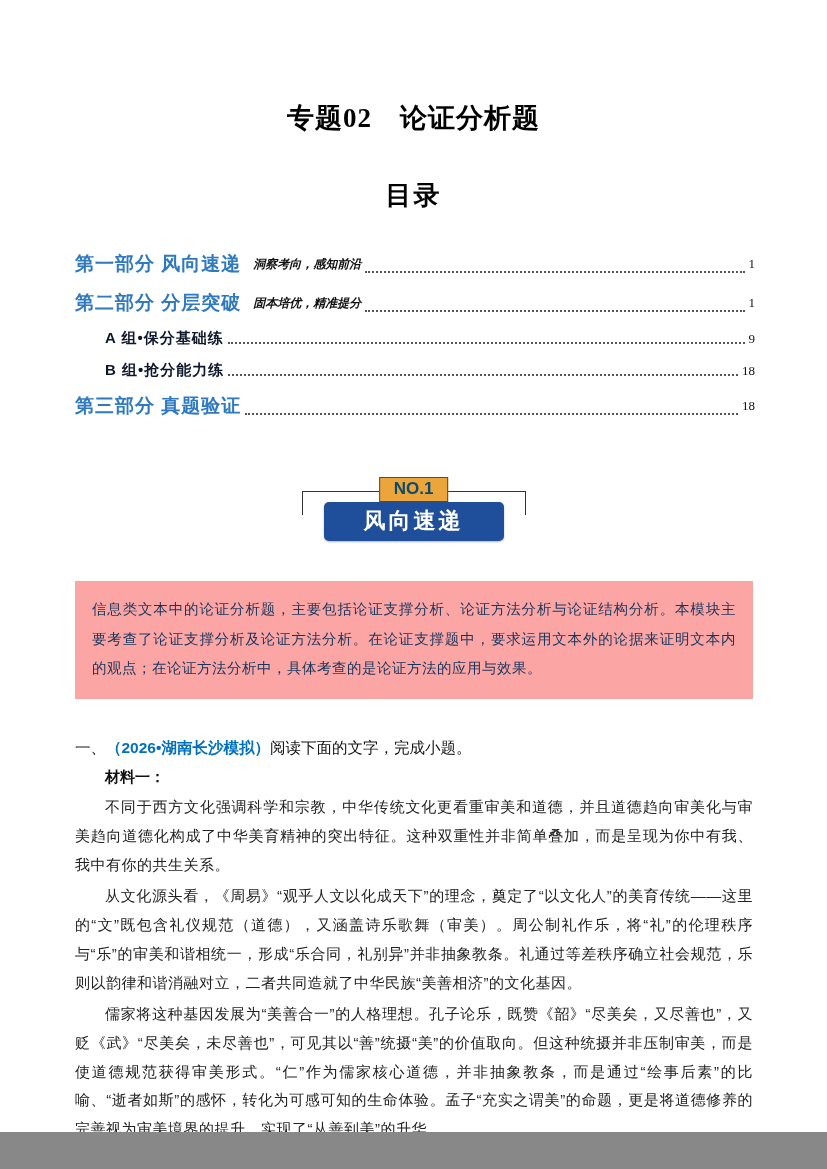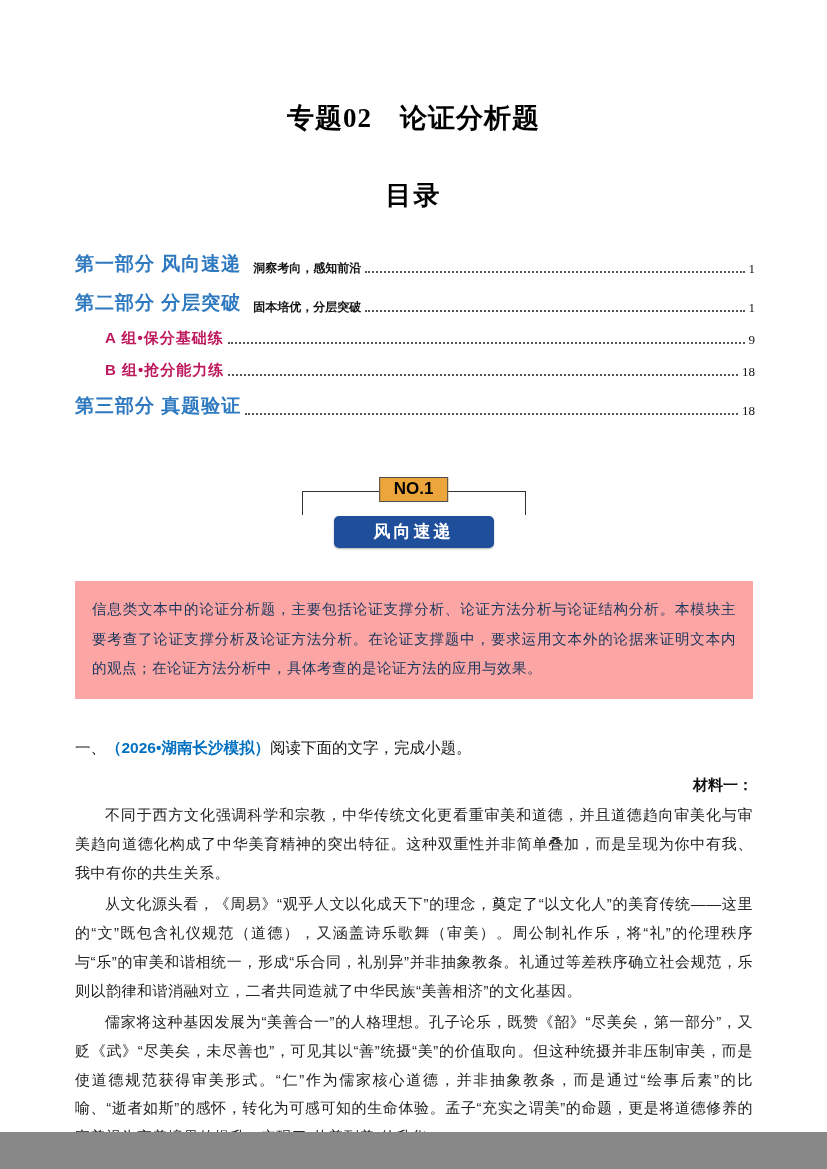--- a/index.html
+++ b/index.html
@@ -33,40 +33,41 @@
     font-size: 26px;
     font-weight: bold;
     color: #000000;
     letter-spacing: 2px;
   }
 
   
   .toc { margin: 38px 72px 0 75px; }
   .toc-row {
     display: flex;
-    align-items: flex-end;
+    align-items: center;
     margin-bottom: 13px;
   }
   .toc-label-l1 {
     color: #2E79C0;
     font-size: 19px;
     font-weight: bold;
     white-space: nowrap;
     letter-spacing: 1px;
   }
   .toc-sub {
     font-size: 12px;
     color: #111;
     font-weight: bold;
     margin-left: 12px;
     white-space: nowrap;
+    font-style: italic;
   }
   .toc-row-l2 { padding-left: 30px; }
   .toc-label-l2 {
-    color: #be185d;
+    color: #0f172a;
     font-size: 15px;
     font-weight: bold;
     white-space: nowrap;
     letter-spacing: 1px;
   }
   .toc-leader {
     flex: 1;
     border-bottom: 2px dotted #555;
     margin: 0 4px;
     align-self: flex-end;
@@ -96,36 +97,36 @@
     border: 1px solid #333;
     border-bottom: none;
   }
   .badge-no {
     position: absolute;
     left: 50%;
     transform: translateX(-50%);
     top: 0;
     background: #EBA53B;
     border: 1px solid #4d4d4d;
-    color: #000000;
+    color: #0c4a6e;
     font-weight: bold;
     font-size: 17px;
     padding: 1px 14px 2px;
     z-index: 2;
     font-family: "Liberation Sans", sans-serif;
   }
   .badge-banner {
     position: absolute;
-    top: 39px;
+    top: 25px;
     left: 50%;
     transform: translateX(-50%);
     background: #1F4E9B;
     color: #ffffff;
     font-weight: bold;
-    font-size: 17px;
+    font-size: 22px;
     letter-spacing: 3px;
     padding: 4px 40px 5px;
     border-radius: 5px;
     white-space: nowrap;
     z-index: 3;
     box-shadow: 0 1px 2px rgba(0,0,0,0.3);
   }
 
   
   .intro-box {
@@ -144,27 +145,25 @@
   .ex-heading {
     font-size: 15.5px;
     color: #111;
     line-height: 1.9;
   }
   .ex-source {
     color: #0070C0;
     font-weight: bold;
   }
   .material-label {
-    margin-top: 8px;
     padding-left: 2em;
     font-weight: bold;
     font-size: 15px;
     color: #111;
     line-height: 1.9;
-    text-align: right;
   }
   .para {
     font-size: 15px;
     line-height: 1.93;
     text-indent: 2em;
     text-align: justify;
     color: #222;
     letter-spacing: 0.5px;
     margin-top: 2px;
   }
@@ -182,21 +181,21 @@
 
     <div class="toc-row">
       <span class="toc-label-l1">第一部分  风向速递</span>
       <span class="toc-sub">洞察考向，感知前沿</span>
       <span class="toc-leader"></span>
       <span class="toc-page">1</span>
     </div>
 
     <div class="toc-row">
       <span class="toc-label-l1">第二部分  分层突破</span>
-      <span class="toc-sub">固本培优，分层突破</span>
+      <span class="toc-sub">固本培优，精准提分</span>
       <span class="toc-leader"></span>
       <span class="toc-page">1</span>
     </div>
 
     <div class="toc-row toc-row-l2">
       <span class="toc-label-l2">A 组•保分基础练</span>
       <span class="toc-leader"></span>
       <span class="toc-page">9</span>
     </div>
 
@@ -222,16 +221,16 @@
 
   <div class="intro-box">信息类文本中的论证分析题，主要包括论证支撑分析、论证方法分析与论证结构分析。本模块主要考查了论证支撑分析及论证方法分析。在论证支撑题中，要求运用文本外的论据来证明文本内的观点；在论证方法分析中，具体考查的是论证方法的应用与效果。</div>
 
   <div class="exercise">
     <div class="ex-heading">
       <span>一、</span><span class="ex-source">（2026•湖南长沙模拟）</span><span>阅读下面的文字，完成小题。</span>
     </div>
     <div class="material-label">材料一：</div>
     <p class="para">不同于西方文化强调科学和宗教，中华传统文化更看重审美和道德，并且道德趋向审美化与审美趋向道德化构成了中华美育精神的突出特征。这种双重性并非简单叠加，而是呈现为你中有我、我中有你的共生关系。</p>
     <p class="para">从文化源头看，《周易》“观乎人文以化成天下”的理念，奠定了“以文化人”的美育传统——这里的“文”既包含礼仪规范（道德），又涵盖诗乐歌舞（审美）。周公制礼作乐，将“礼”的伦理秩序与“乐”的审美和谐相统一，形成“乐合同，礼别异”并非抽象教条。礼通过等差秩序确立社会规范，乐则以韵律和谐消融对立，二者共同造就了中华民族“美善相济”的文化基因。</p>
-    <p class="para">儒家将这种基因发展为“美善合一”的人格理想。孔子论乐，既赞《韶》“尽美矣，第一部分”，又贬《武》“尽美矣，未尽善也”，可见其以“善”统摄“美”的价值取向。但这种统摄并非压制审美，而是使道德规范获得审美形式。“仁”作为儒家核心道德，并非抽象教条，而是通过“绘事后素”的比喻、“逝者如斯”的感怀，转化为可感可知的生命体验。孟子“充实之谓美”的命题，更是将道德修养的完善视为审美境界的提升，实现了“从善到美”的升华。</p>
+    <p class="para">儒家将这种基因发展为“美善合一”的人格理想。孔子论乐，既赞《韶》“尽美矣，又尽善也”，又贬《武》“尽美矣，未尽善也”，可见其以“善”统摄“美”的价值取向。但这种统摄并非压制审美，而是使道德规范获得审美形式。“仁”作为儒家核心道德，并非抽象教条，而是通过“绘事后素”的比喻、“逝者如斯”的感怀，转化为可感可知的生命体验。孟子“充实之谓美”的命题，更是将道德修养的完善视为审美境界的提升，实现了“从善到美”的升华。</p>
   </div>
 
 </div>
 
 </body></html>

